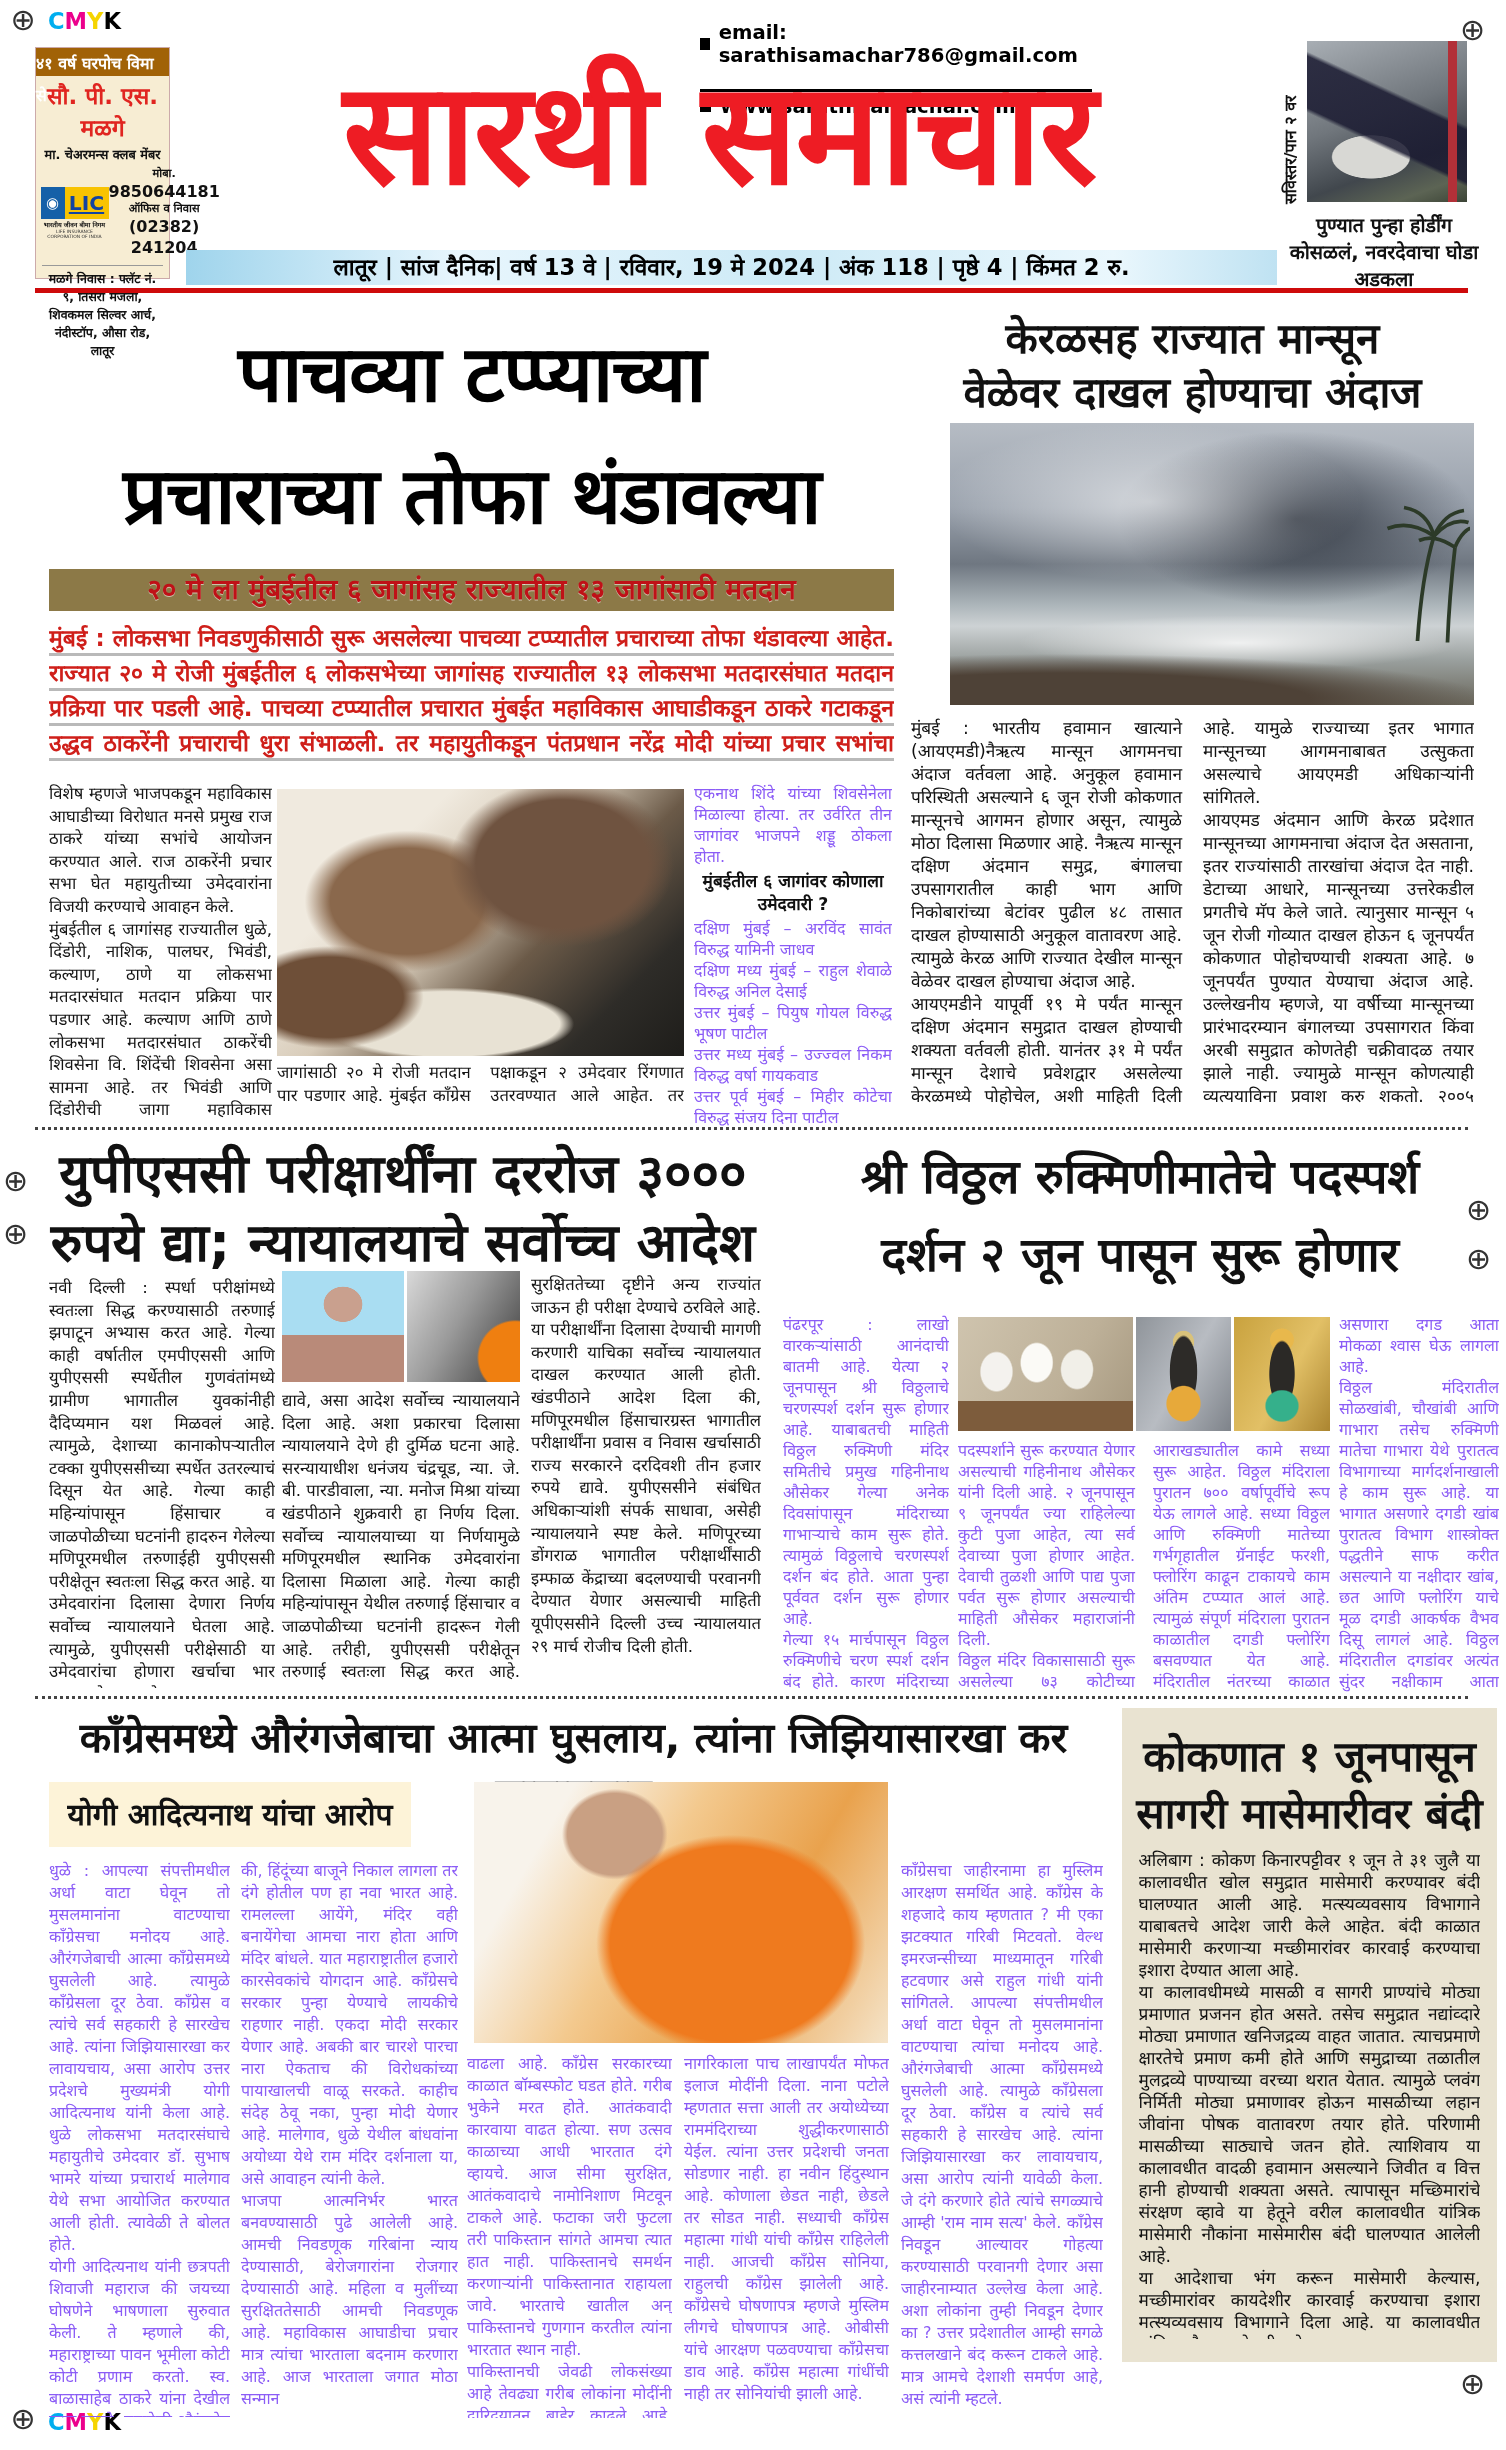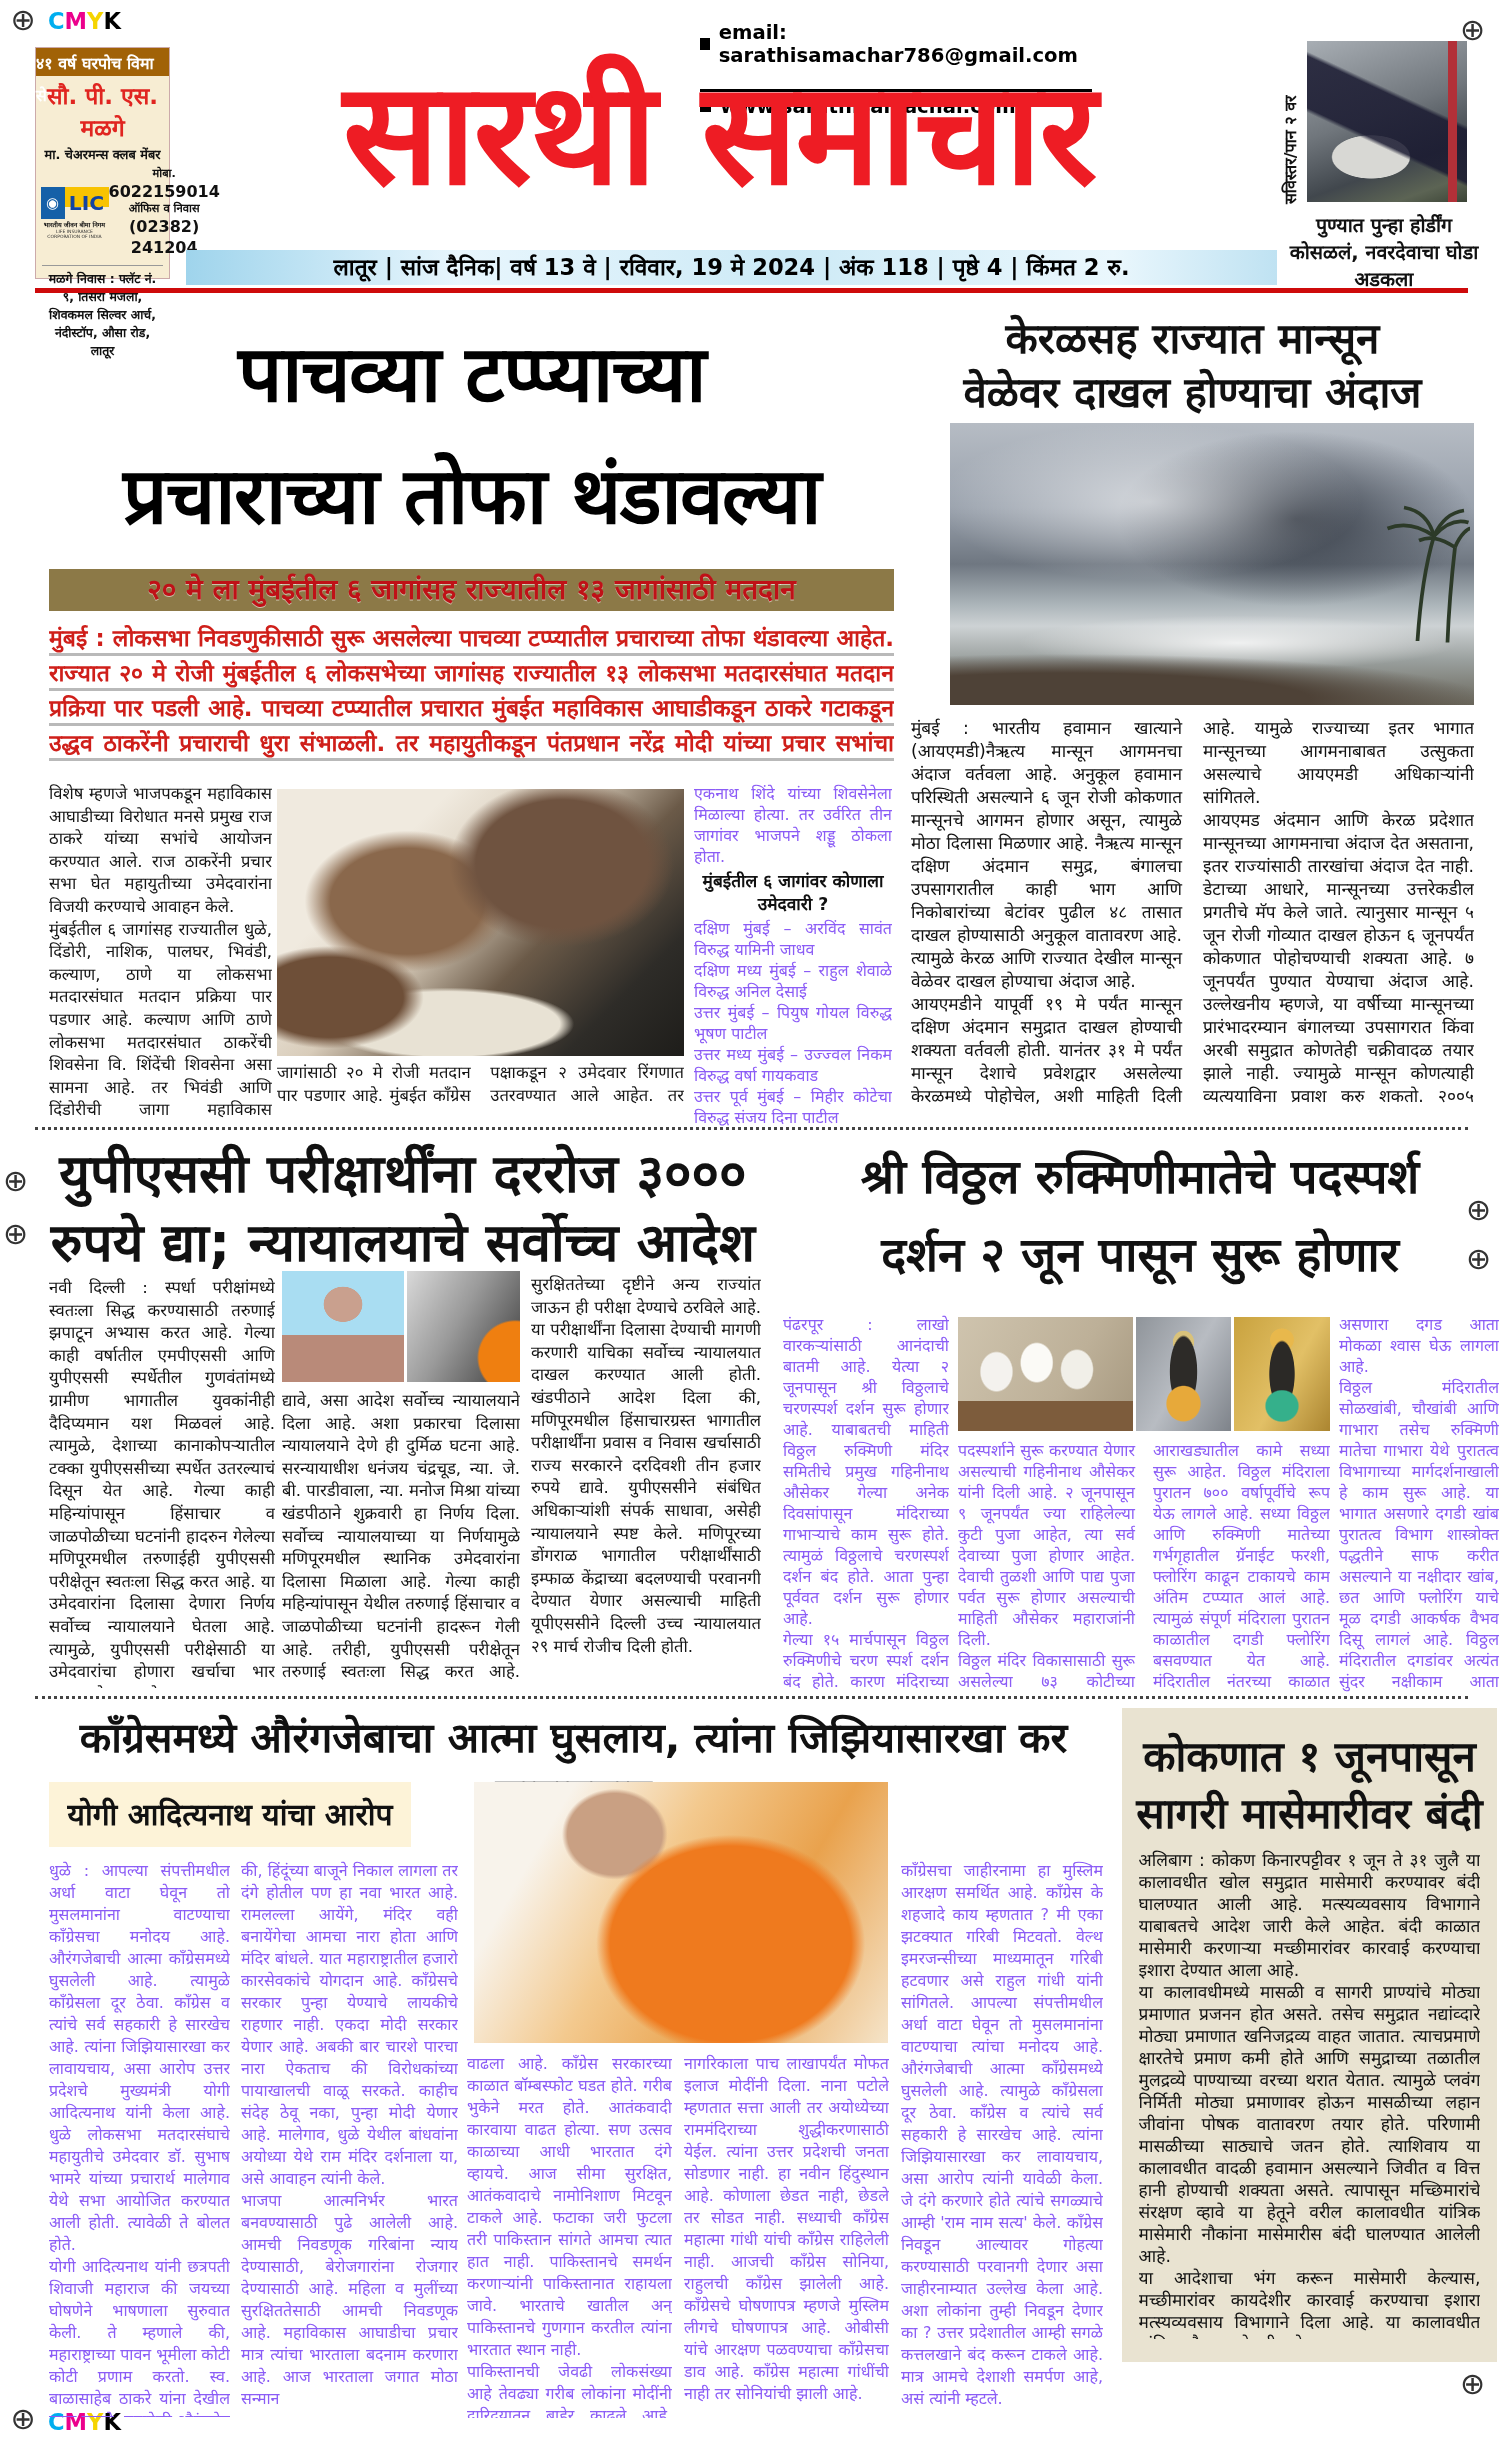--- a/index.html
+++ b/index.html
@@ -24,21 +24,21 @@
             font-size:22.6px;font-weight:bold;text-align:center;color:#000;}
   
   #advert{background:#f7edd3;border:0.8px solid #caa;}
   #ad-band{background:#a16207;color:#fff;font-size:16px;font-weight:bold;text-align:left;line-height:32px;height:28px;}
   #ad-name{color:#e02520;font-size:23px;font-weight:bold;text-align:center;margin-top:3px;}
   #ad-member{font-size:12.8px;font-weight:bold;text-align:center;margin-top:1.5px;}
   #ad-lic-row{display:flex;justify-content:space-around;align-items:center;margin-top:4.5px;padding:0 4.5px;}
   #lic-logo{width:69px;}
   #lic-boxes{display:flex;}
   #lic-blue{width:24px;height:32px;background:#1560a8;color:#fff;font-size:15px;text-align:center;line-height:32px;}
-  #lic-yellow{width:44px;height:20px;background:#f8c301;color:#1243a0;font-weight:bold;font-size:20.3px;text-align:center;line-height:32px;}
+  #lic-yellow{width:44px;height:32px;background:#f8c301;color:#1243a0;font-weight:bold;font-size:20.3px;text-align:center;line-height:32px;text-decoration:underline;}
   #lic-sub{font-size:6.4px;text-align:center;line-height:1.25;margin-top:1.5px;font-weight:bold;}
   #lic-sub-en{font-size:4.5px;text-align:center;color:#333;}
   #ad-phones{font-size:11.3px;font-weight:bold;text-align:center;line-height:1.3;}
   #ad-phones .big{font-size:16px;}
   #ad-addr{border-top:1.5px solid #999;margin:6px 6px 0 6px;padding-top:4.5px;font-size:12.4px;font-weight:bold;text-align:center;line-height:1.45;}
   
   .red-rule{background:#ce0a0b;}
   .dotted-rule{border-top:3px dotted #444;height:0;}
   
   .headline{font-weight:bold;color:#000;}
@@ -130,21 +130,21 @@
       <div id="lic-logo">
         <div id="lic-boxes">
           <div id="lic-blue">◉</div>
           <div id="lic-yellow">LIC</div>
         </div>
         <div id="lic-sub">भारतीय जीवन बीमा निगम</div>
         <div id="lic-sub-en">LIFE INSURANCE CORPORATION OF INDIA</div>
       </div>
       <div id="ad-phones">
         <div>मोबा.</div>
-        <div class="big">6022159014</div>
+        <div class="big">9850644181</div>
         <div>ऑफिस व निवास</div>
         <div class="big">(02382) 241204</div>
       </div>
     </div>
     <div id="ad-addr">मळगे निवास : फ्लॅट नं. ९, तिसरा मजला, शिवकमल सिल्वर आर्च, नंदीस्टॉप, औसा रोड, लातूर</div>
   </div>
 
   <div id="email-block" class="abs" style="left:700px;top:18px;width:392px;">
     <div class="row row1">
         <span class="sq"></span>

